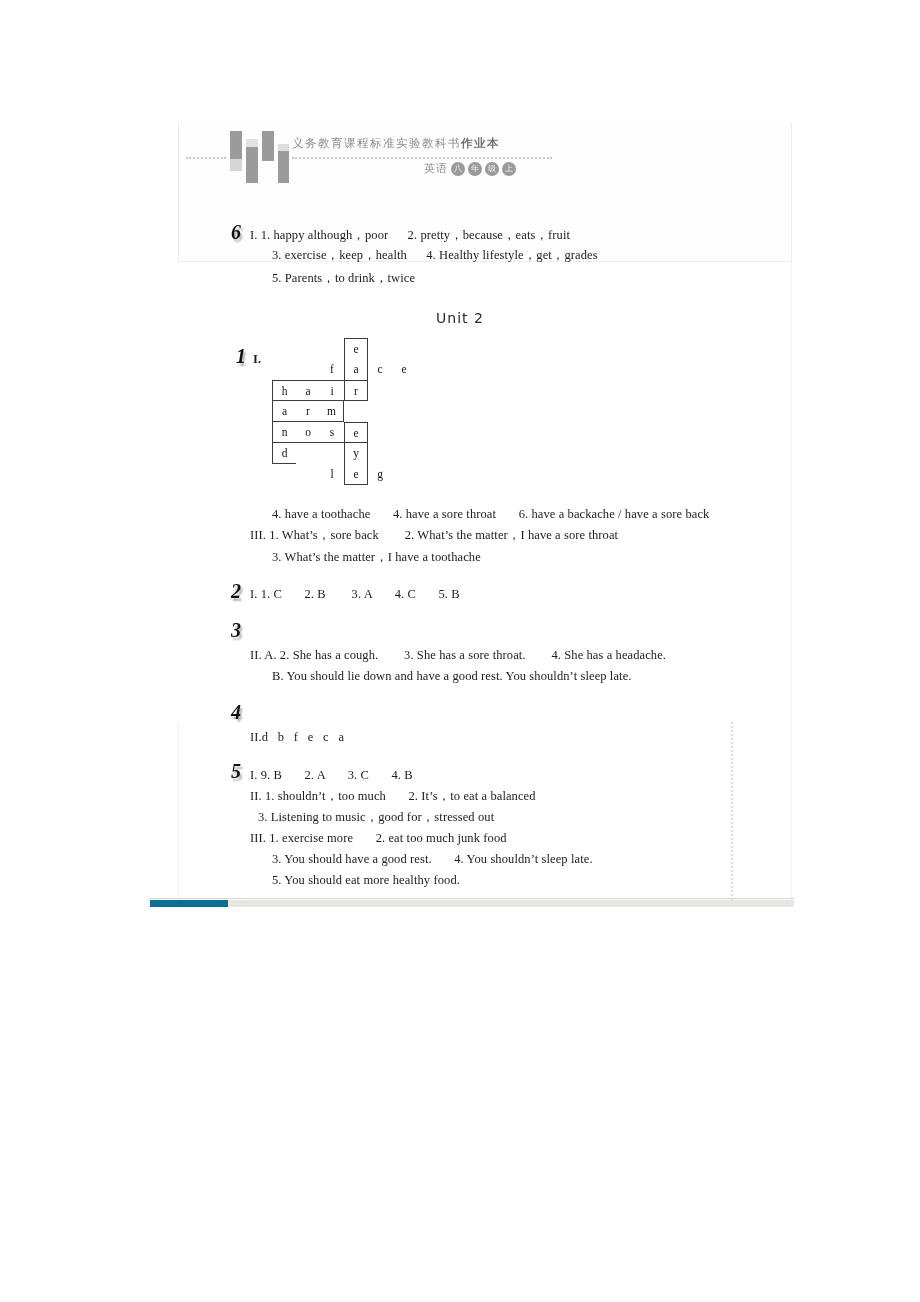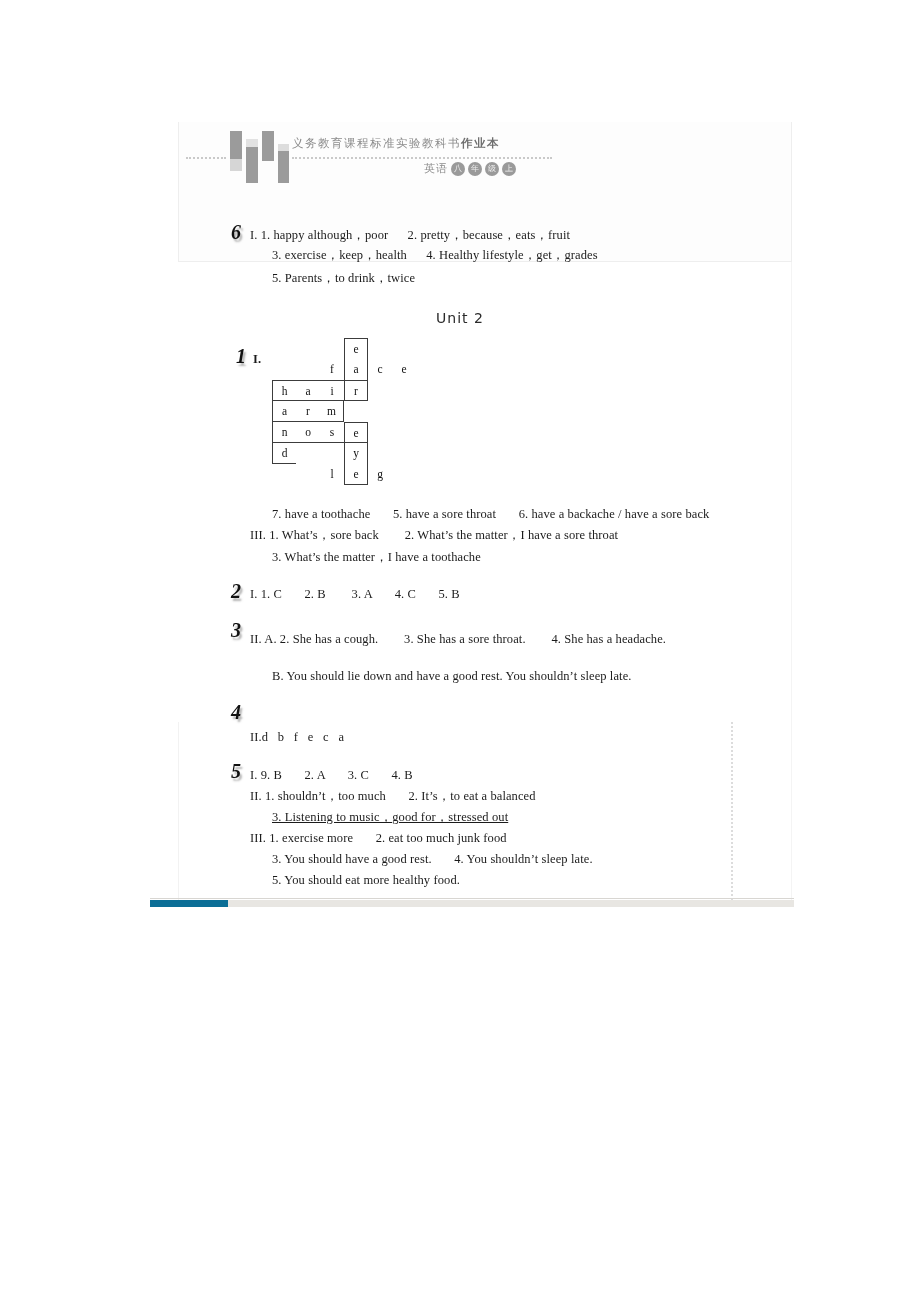--- a/index.html
+++ b/index.html
@@ -268,39 +268,39 @@
       <div class="cw-cell cw-bb" style="left: 48px; top: 84px;">s</div>
       <div class="cw-cell cw-bl cw-br cw-bt cw-bb" style="left: 72px; top: 84px;">e</div>
       <div class="cw-cell cw-bl cw-bb" style="left: 0px; top: 105px;">d</div>
       <div class="cw-cell cw-bl cw-br" style="left: 72px; top: 105px;">y</div>
       <div class="cw-cell " style="left: 48px; top: 126px;">l</div>
       <div class="cw-cell cw-bl cw-br cw-bb" style="left: 72px; top: 126px;">e</div>
       <div class="cw-cell " style="left: 96px; top: 126px;">g</div>
       <div style="position: absolute; left: 0px; top: 42px; height: 84px; border-left: 1px solid rgb(60, 60, 60);"></div>
     </div>
 
-  <div class="ln" style="left:272px; top:507px;">7. have a toothache       5. have a sore throat       6. have a backache / have a sore back</div>
+  <div class="ln" style="left:272px; top:507px;">4. have a toothache       4. have a sore throat       6. have a backache / have a sore back</div>
   <div class="ln" style="left:250px; top:528px;">III. 1. What’s，sore back        2. What’s the matter，I have a sore throat</div>
   <div class="ln" style="left:272px; top:550px;">3. What’s the matter，I have a toothache</div>
 
   <div class="sec-num" style="left:231px; top:581px;">2</div>
   <div class="ln" style="left:250px; top:587px;">I. 1. C       2. B        3. A       4. C       5. B</div>
 
 
   <div class="sec-num" style="left:231px; top:620px;">3</div>
-  <div class="ln" style="left:250px; top:632px;">II. A. 2. She has a cough.        3. She has a sore throat.        4. She has a headache.</div>
+  <div class="ln" style="left:250px; top:648px;">II. A. 2. She has a cough.        3. She has a sore throat.        4. She has a headache.</div>
   <div class="ln" style="left:272px; top:669px;">B. You should lie down and have a good rest. You shouldn’t sleep late.</div>
 
   <div class="sec-num" style="left:231px; top:702px;">4</div>
   <div class="ln" style="left:250px; top:730px;">II.d   b   f   e   c   a</div>
 
   <div class="sec-num" style="left:231px; top:761px;">5</div>
   <div class="ln" style="left:250px; top:768px;">I. 9. B       2. A       3. C       4. B</div>
   <div class="ln" style="left:250px; top:789px;">II. 1. shouldn’t，too much       2. It’s，to eat a balanced</div>
-  <div class="ln" style="left:272px; top:810px;text-decoration:underline;">3. Listening to music，good for，stressed out</div>
+  <div class="ln" style="left:258px; top:810px;">3. Listening to music，good for，stressed out</div>
   <div class="ln" style="left:250px; top:831px;">III. 1. exercise more       2. eat too much junk food</div>
   <div class="ln" style="left:272px; top:852px;">3. You should have a good rest.       4. You shouldn’t sleep late.</div>
   <div class="ln" style="left:272px; top:873px;text-align:right;">5. You should eat more healthy food.</div>
 
   <div id="content-edge-left"></div>
   <div id="column-rule"></div>
   <div id="content-edge-right"></div>
 
   <div id="footer-hairline"></div>
   <div id="footer-track" style="background: rgb(232, 230, 226);">

